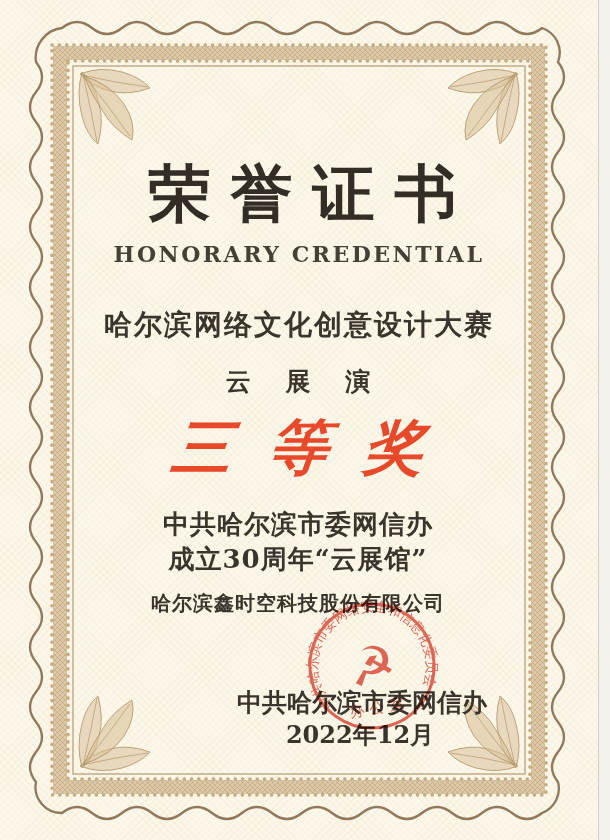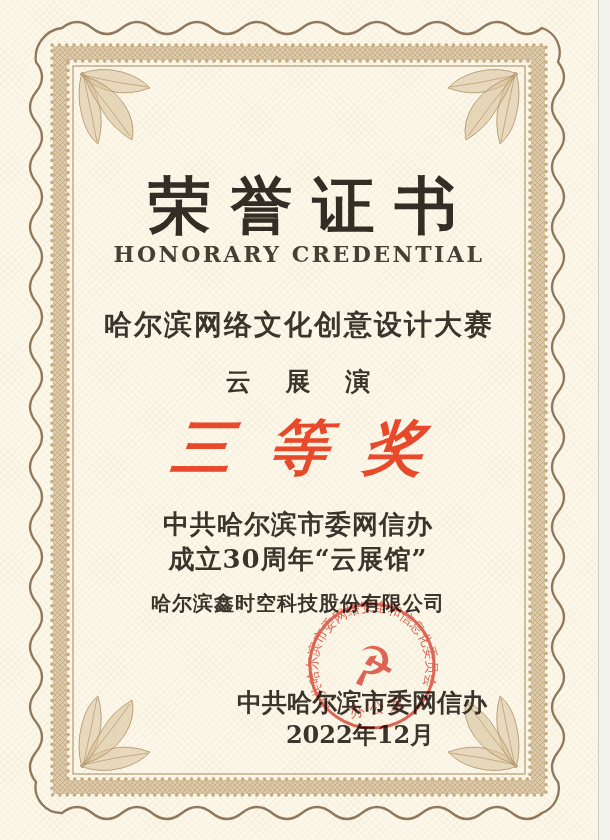--- a/index.html
+++ b/index.html
@@ -9,21 +9,21 @@
     overflow:hidden;
     background-color:#fcf7e8;
     background-image:
       repeating-linear-gradient(45deg, rgba(187,160,118,0.07) 0 1px, transparent 1px 5px),
       repeating-linear-gradient(-45deg, rgba(187,160,118,0.07) 0 1px, transparent 1px 5px);
     font-family:"DejaVu Serif","Liberation Serif",serif;
     color:#3a342c;
   }
   .layer{position:absolute;left:0;top:0;width:610px;height:840px;}
   .txt{position:absolute;left:0;right:14px;text-align:center;white-space:nowrap;}
-  .title{top:164px;font-size:62px;font-weight:700;letter-spacing:20px;padding-left:29px;color:#332d26;}
+  .title{top:152px;font-size:62px;font-weight:700;letter-spacing:20px;padding-left:29px;color:#332d26;}
   .subtitle{top:241px;font-size:22px;font-weight:600;letter-spacing:2.5px;padding-left:2px;color:#453f35;}
   .event{top:306px;font-size:28px;font-weight:700;letter-spacing:2px;padding-left:2px;}
   .category{top:365px;font-size:25px;font-weight:700;letter-spacing:13px;padding-left:13px;}
   .award{
     top:408px;font-size:60px;font-weight:700;font-style:italic;
     letter-spacing:36px;padding-left:36px;color:#e8492b;
     transform:skewX(-6deg);
   }
   .line1{top:507px;font-size:26px;font-weight:600;letter-spacing:1px;}
   .line2{top:542px;font-size:26px;font-weight:600;letter-spacing:1px;}

